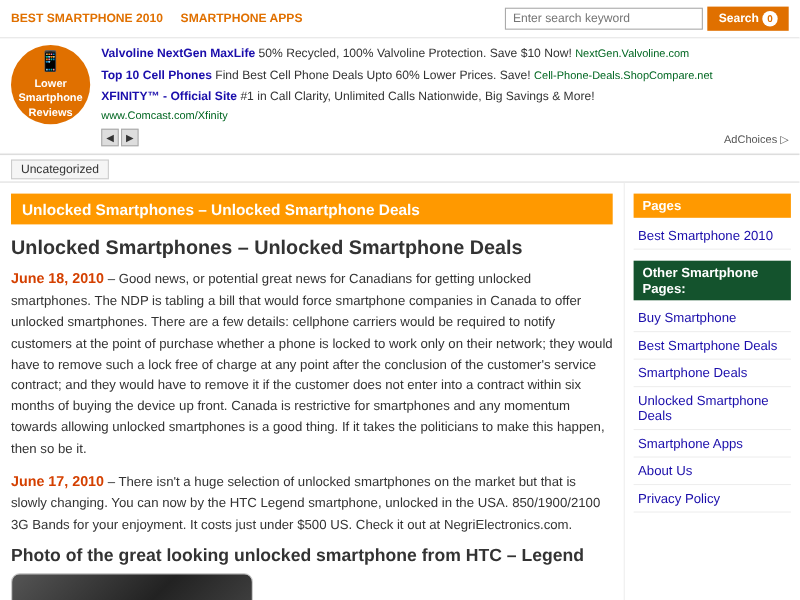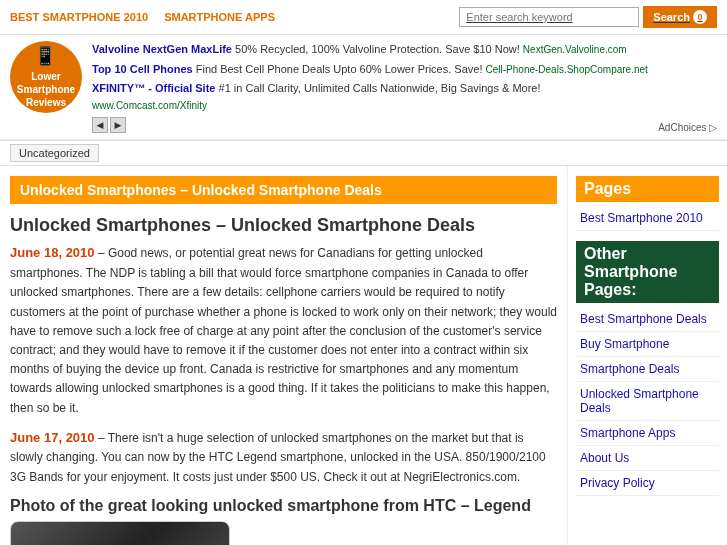--- a/index.html
+++ b/index.html
@@ -9,21 +9,21 @@
     #top-nav {
       background: #fff;
       border-bottom: 1px solid #ddd;
       padding: 6px 10px;
       display: flex;
       align-items: center;
       justify-content: space-between;
     }
     #top-nav-links { display: flex; gap: 16px; }
     .top-nav-link { color: #e07000; font-size: 11px; font-weight: bold; text-decoration: none; cursor: pointer; }
-    #search-area { display: flex; align-items: center; gap: 4px; text-decoration: underline; }
+    #search-area { display: flex; align-items: center; gap: 4px; }
     #search-input {
       border: 1px solid #aaa;
       padding: 3px 6px;
       font-size: 11px;
       color: #999;
       width: 180px;
     }
     #search-btn {
       background: #e07000;
       color: #fff;
@@ -171,21 +171,21 @@
     #sidebar {
       width: 160px;
       padding: 10px 8px;
       flex-shrink: 0;
       border-left: 1px solid #eee;
     }
     .sidebar-section-title {
       background: #f90;
       color: #fff;
       font-weight: bold;
-      font-size: 16px;
+      font-size: 12px;
       padding: 4px 8px;
       margin-bottom: 4px;
     }
     .sidebar-section-title.gray {
       background: #14532d;
     }
     .sidebar-link {
       display: block;
       color: #1a0dab;
       font-size: 12px;
@@ -270,22 +270,22 @@
   </div>
 
   <div id="sidebar">
     <div class="sidebar-section">
       <div class="sidebar-section-title">Pages</div>
       <a class="sidebar-link">Best Smartphone 2010</a>
     </div>
 
     <div class="sidebar-section">
       <div class="sidebar-section-title gray">Other Smartphone Pages:</div>
+      <a class="sidebar-link">Buy Smartphone</a>
       <a class="sidebar-link">Best Smartphone Deals</a>
-      <a class="sidebar-link">Buy Smartphone</a>
       <a class="sidebar-link">Smartphone Deals</a>
       <a class="sidebar-link">Unlocked Smartphone Deals</a>
       <a class="sidebar-link">Smartphone Apps</a>
       <a class="sidebar-link">About Us</a>
       <a class="sidebar-link">Privacy Policy</a>
     </div>
   </div>
 </div>
 
 </body></html>

